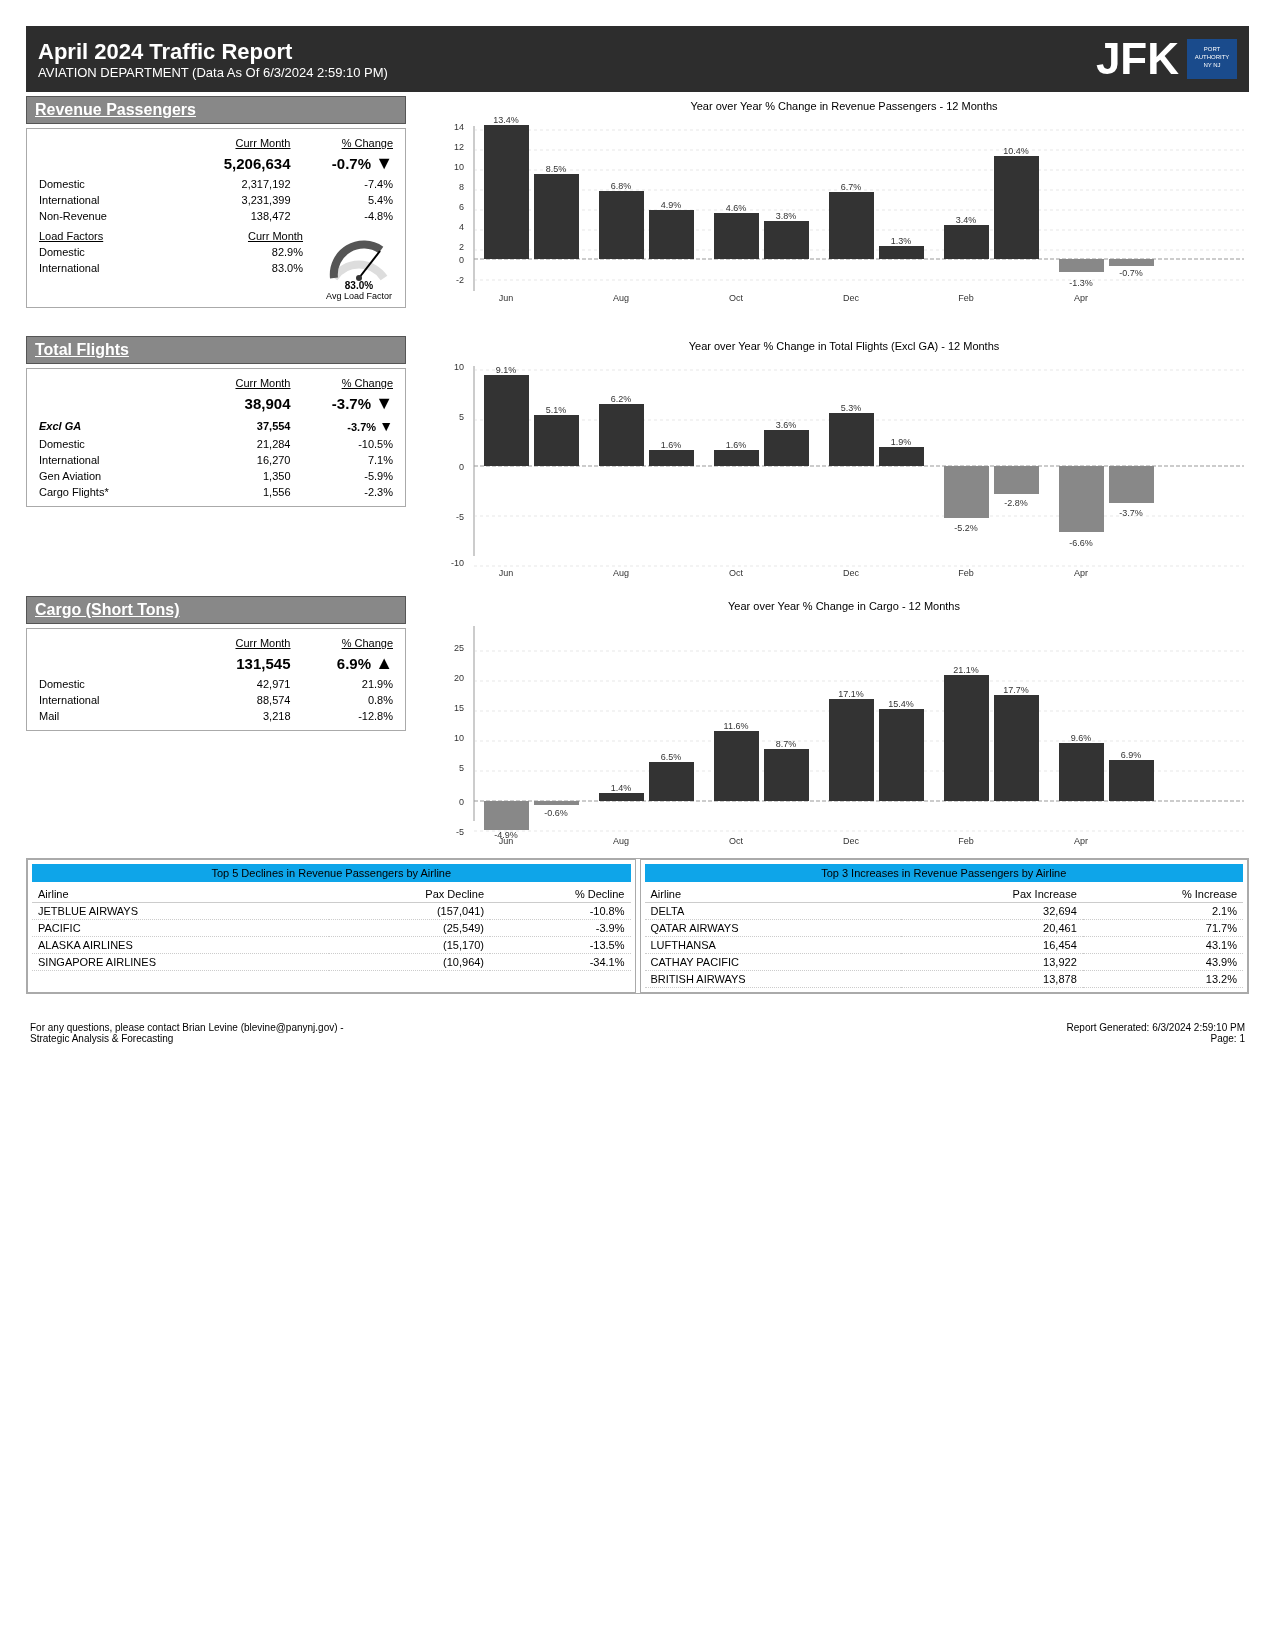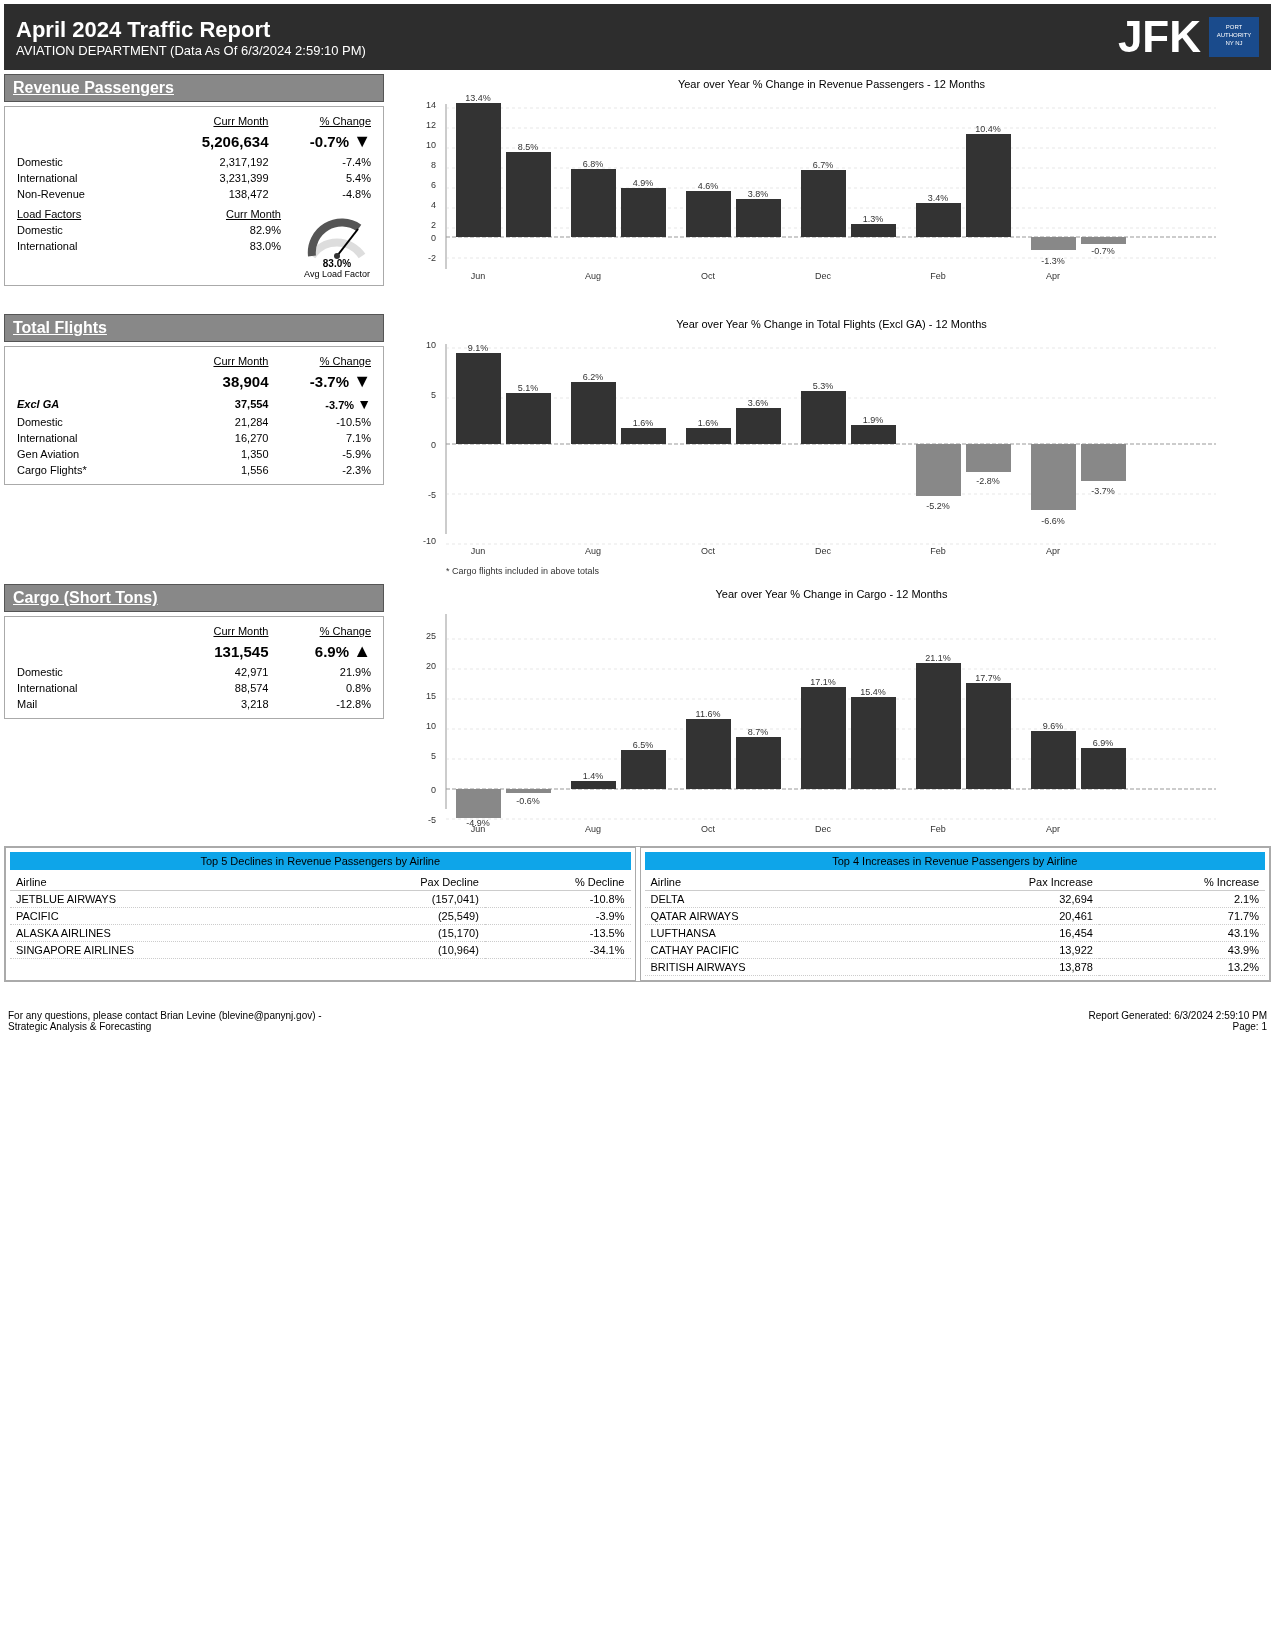--- a/index.html
+++ b/index.html
@@ -1,18 +1,18 @@
 <!DOCTYPE html>
 <html><head>
   <meta charset="utf-8">
   <style>
     * { box-sizing: border-box; margin: 0; padding: 0; }
     body { font-family: Arial, sans-serif; font-size: 11px; background: #fff; width: 1275px; }
     
-    .page { width: 1275px; min-height: 1650px; padding: 4px; background: #fff; }
+    .page { width: 1275px; min-height: 1650px; padding: 26px; background: #fff; }
     
     
     .header { background: #2d2d2d; color: #fff; padding: 8px 12px; display: flex; justify-content: space-between; align-items: center; margin-bottom: 4px; }
     .header-title { }
     .header-title h1 { font-size: 22px; font-weight: bold; color: #fff; }
     .header-title h2 { font-size: 13px; font-weight: normal; color: #fff; }
     .header-logo { display: flex; align-items: center; }
     .jfk-logo { font-size: 44px; font-weight: bold; color: #fff; margin-right: 8px; }
 
     
@@ -42,21 +42,21 @@
     svg text { font-family: Arial, sans-serif; }
     .bottom-table-title { background: #0ea5e9; text-align: center; font-size: 11px; padding: 3px; margin-bottom: 4px; }
     .bottom-table { width: 100%; border-collapse: collapse; font-size: 11px; }
     .bottom-table th { text-align: left; padding: 2px 6px; border-bottom: 1px solid #ccc; font-weight: normal; }
     .bottom-table td { padding: 2px 6px; border-bottom: 1px dotted #ccc; }
     .bottom-table .num { text-align: right; }
 
     
     .footer { display: flex; justify-content: space-between; margin-top: 24px; font-size: 10px; padding: 4px; }
 
-    .section-row { display: grid; grid-template-columns: 380px 1fr; gap: 8px; margin-bottom: 4px; }
+    .section-row { display: grid; grid-template-columns: 380px 1fr; gap: 14px; margin-bottom: 4px; }
 
     
     .gauge-svg { display: block; margin: 0 auto; }
   </style>
 </head>
 <body>
 
 <div class="page">
 
   <div class="header">
@@ -333,21 +333,20 @@
         <rect x="685" y="110" width="45" height="37" fill="#888"></rect>
         <text x="707" y="160" text-anchor="middle" font-size="9" fill="#333">-3.7%</text>
 
         <text x="82" y="220" text-anchor="middle" font-size="9" fill="#333">Jun</text>
         <text x="197" y="220" text-anchor="middle" font-size="9" fill="#333">Aug</text>
         <text x="312" y="220" text-anchor="middle" font-size="9" fill="#333">Oct</text>
         <text x="427" y="220" text-anchor="middle" font-size="9" fill="#333">Dec</text>
         <text x="542" y="220" text-anchor="middle" font-size="9" fill="#333">Feb</text>
         <text x="657" y="220" text-anchor="middle" font-size="9" fill="#333">Apr</text>
       </svg>
-      <div style="font-size:9px; color:#333; padding-left:50px;">* Cargo flights included in above totals</div>
     </div>
   </div>
 
   <div class="section-row">
     <div>
       <div class="section-header">
         <span>Cargo (Short Tons)</span>
       </div>
       <div class="left-section">
         <table class="data-table">
@@ -485,21 +484,21 @@
           <tr>
             <td>SINGAPORE AIRLINES</td>
             <td class="num">(10,964)</td>
             <td class="num">-34.1%</td>
           </tr>
         </tbody>
       </table>
     </div>
 
     <div style="border:1px solid #aaa; padding:4px;">
-      <div class="bottom-table-title">Top 4 Increases in Revenue Passengers by Airline</div>
+      <div class="bottom-table-title">Top 3 Increases in Revenue Passengers by Airline</div>
       <table class="bottom-table">
         <thead>
           <tr>
             <th>Airline</th>
             <th class="num">Pax Increase</th>
             <th class="num">% Increase</th>
           </tr>
         </thead>
         <tbody>
           <tr>

